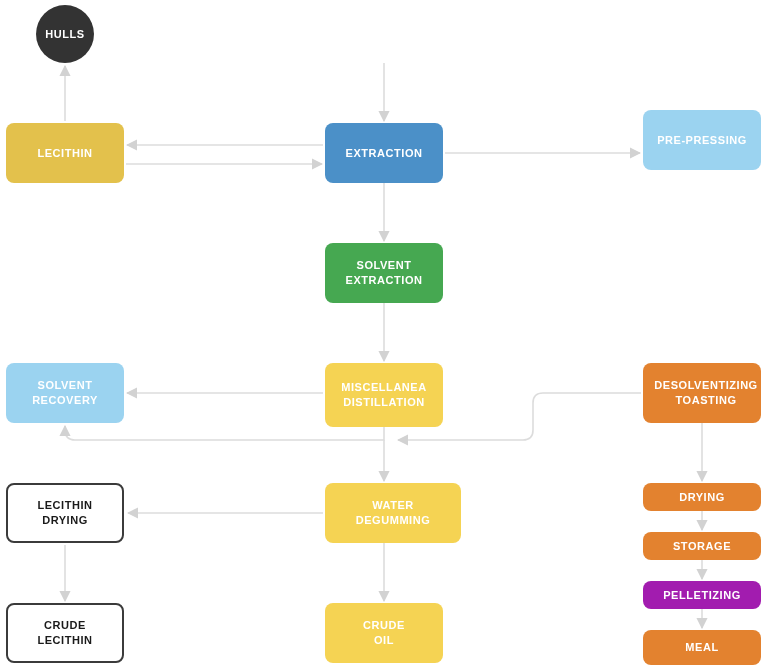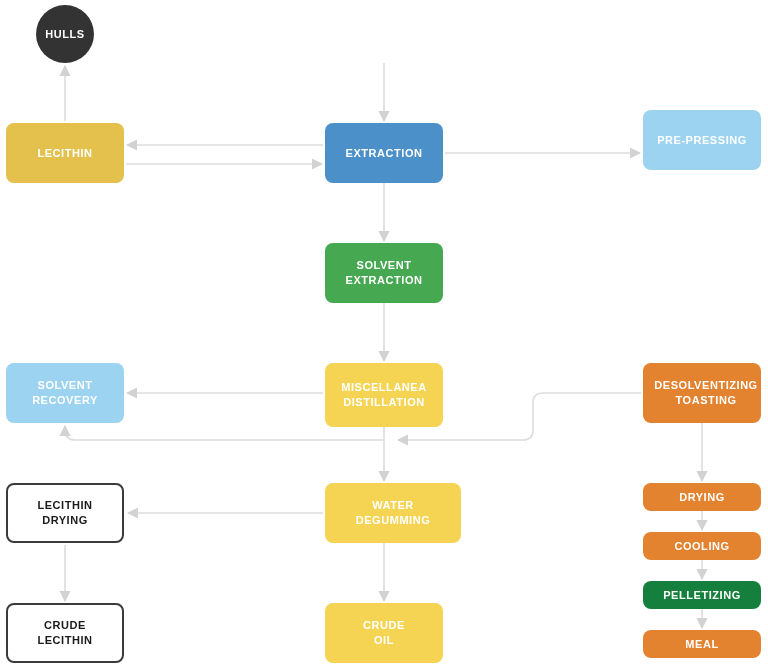--- a/index.html
+++ b/index.html
@@ -150,28 +150,28 @@
   <div class="node" style="left: 325px; top: 483px; width: 136px; height: 60px; background: rgb(245, 211, 83); color: rgb(255, 255, 255);">
     <span class="label">WATER
 DEGUMMING</span>
   </div>
 
   <div class="node" style="left: 643px; top: 483px; width: 118px; height: 28px; background: rgb(227, 130, 47); color: rgb(255, 255, 255);">
     <span class="label">DRYING</span>
   </div>
 
   <div class="node" style="left: 643px; top: 532px; width: 118px; height: 28px; background: rgb(227, 130, 47); color: rgb(255, 255, 255);">
-    <span class="label">COOLING</span>
+    <span class="label">STORAGE</span>
   </div>
 
-  <div class="node" style="left: 643px; top: 581px; width: 118px; height: 28px; background: #15803d; color: rgb(255, 255, 255);">
+  <div class="node" style="left: 643px; top: 581px; width: 118px; height: 28px; background: #a21caf; color: rgb(255, 255, 255);">
     <span class="label">PELLETIZING</span>
   </div>
 
-  <div class="node" style="left: 643px; top: 630px; width: 118px; height: 28px; background: rgb(227, 130, 47); color: rgb(255, 255, 255);">
+  <div class="node" style="left: 643px; top: 630px; width: 118px; height: 35px; background: rgb(227, 130, 47); color: rgb(255, 255, 255);">
     <span class="label">MEAL</span>
   </div>
 
   <div class="node outline" style="left: 6px; top: 603px; width: 118px; height: 60px; background: rgb(255, 255, 255); color: rgb(26, 26, 26); border-color: rgb(59, 59, 59);">
     <span class="label">CRUDE
 LECITHIN</span>
   </div>
 
   <div class="node" style="left: 325px; top: 603px; width: 118px; height: 60px; background: rgb(245, 211, 83); color: rgb(255, 255, 255);">
     <span class="label">CRUDE

